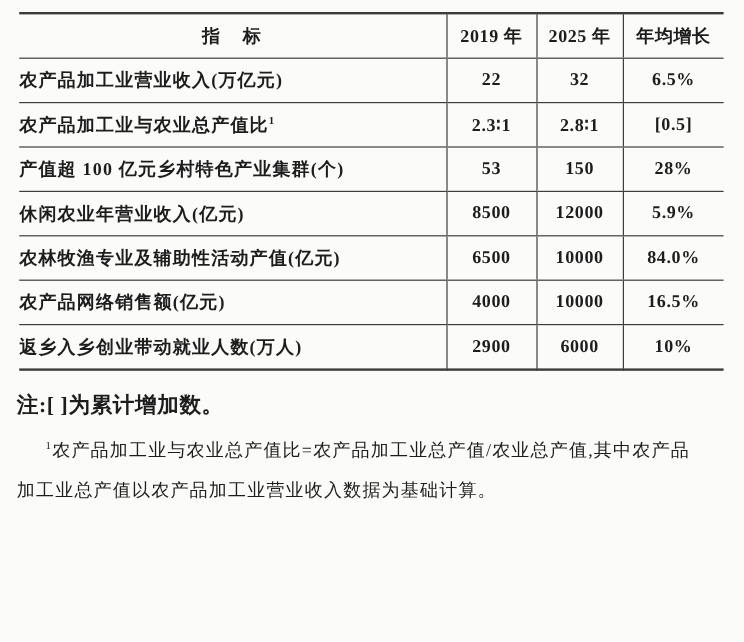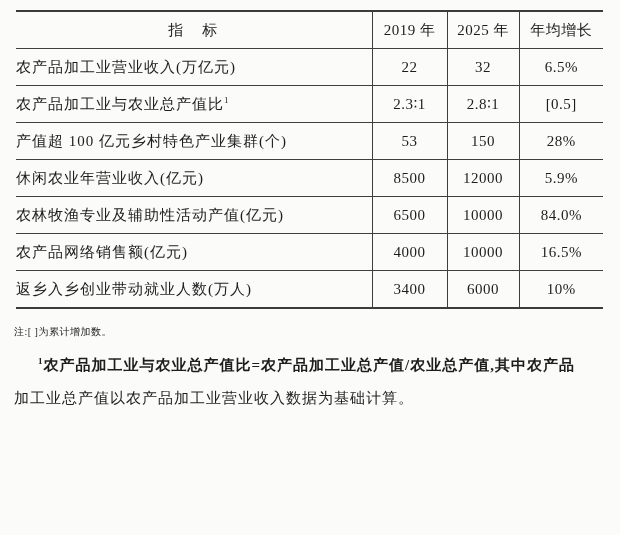--- a/index.html
+++ b/index.html
@@ -21,21 +21,21 @@
     border-collapse: collapse;
     table-layout: fixed;
     margin: 10px 0 0 16px;
     width: 587px;
     border-top: 2px solid #3c3c3c;
     border-bottom: 2px solid #3c3c3c;
   }
   .stats-table th, .stats-table td {
     height: 36px;
     padding: 0;
-    font-weight: normal;
+    font-weight: bold;
     font-size: 15px;
     border-top: 1px solid #3e3e3e;
     border-bottom: 1px solid #3e3e3e;
     vertical-align: middle;
     white-space: nowrap;
     overflow: hidden;
   }
   .stats-table th + th, .stats-table td + td {
     border-left: 1px solid #3e3e3e;
   }
@@ -53,28 +53,29 @@
     text-align: center;
     letter-spacing: 0.5px;
   }
   sup {
     font-size: 9px;
     line-height: 0;
     vertical-align: super;
   }
   .bracket-note {
     margin: 16px 0 0 14px;
-    font-size: 10px;
+    font-size: 18px;
     letter-spacing: 0.5px;
+    font-weight: bold;
   }
   .footnote {
     font-size: 15px;
     letter-spacing: 1px;
   }
-  .fn1 { margin: 17px 0 0 38px; font-weight: bold; }
+  .fn1 { margin: 17px 0 0 38px; }
   .fn2 { margin: 14px 0 0 14px; }
 </style>
 </head>
 <body>
 
 <div class="page">
 
   <table class="stats-table">
     <colgroup>
       <col style="width:356px">
@@ -122,21 +123,21 @@
         <td class="c-num">84.0%</td>
       </tr>
       <tr>
         <td class="c-ind">农产品网络销售额(亿元)</td>
         <td class="c-num">4000</td>
         <td class="c-num">10000</td>
         <td class="c-num">16.5%</td>
       </tr>
       <tr>
         <td class="c-ind">返乡入乡创业带动就业人数(万人)</td>
-        <td class="c-num">3400</td>
+        <td class="c-num">2900</td>
         <td class="c-num">6000</td>
         <td class="c-num">10%</td>
       </tr>
     </tbody>
   </table>
 
   <p class="bracket-note">注:[ ]为累计增加数。</p>
 
   <p class="footnote fn1"><sup>1</sup><span>农产品加工业与农业总产值比=农产品加工业总产值/农业总产值,其中农产品</span></p>
 

